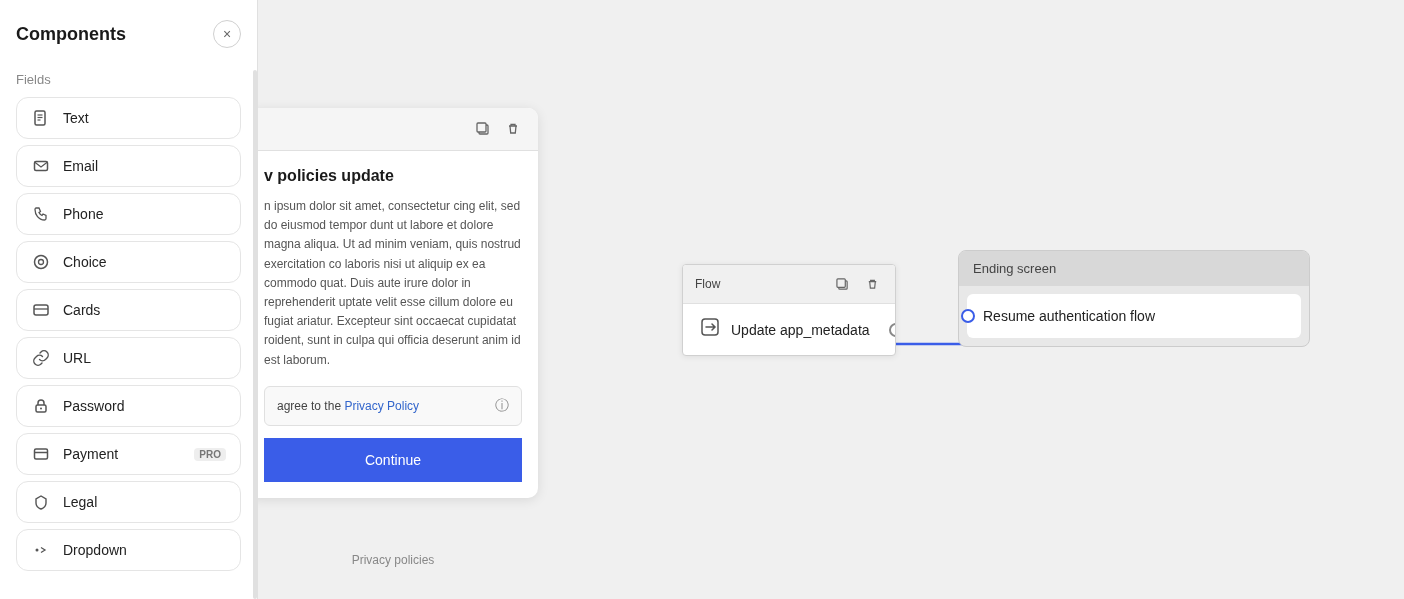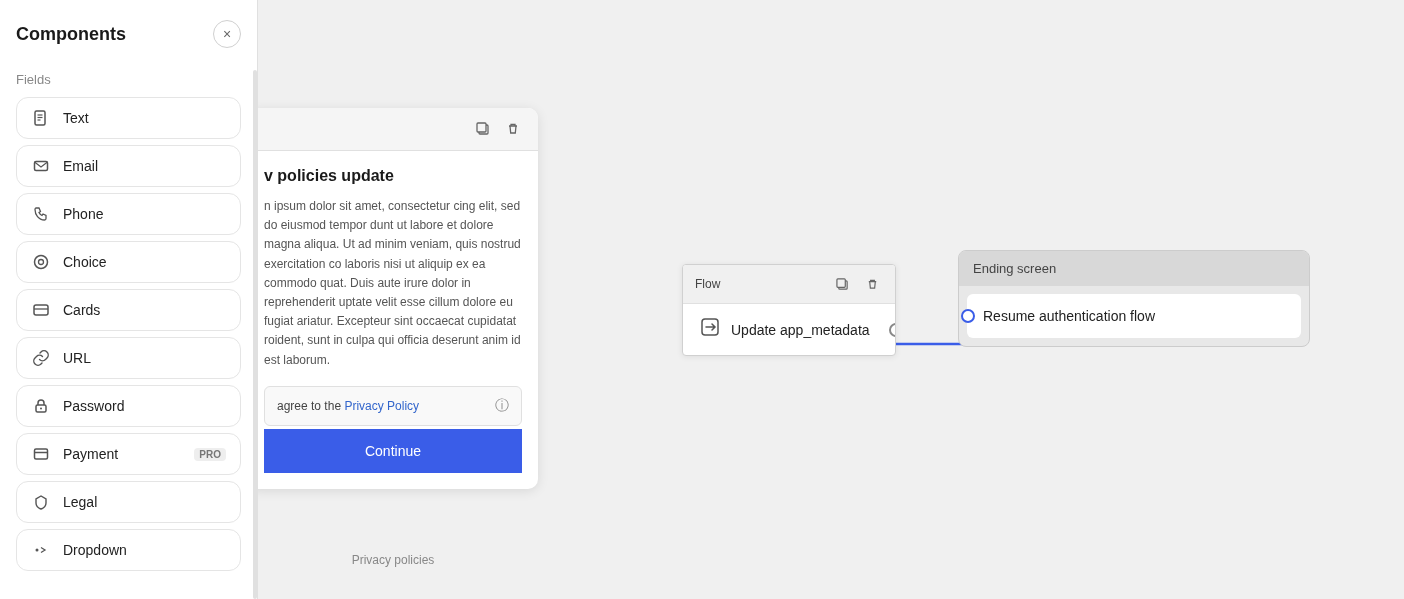--- a/index.html
+++ b/index.html
@@ -149,21 +149,21 @@
       margin-bottom: 16px;
     }
     .privacy-checkbox-row {
       display: flex;
       align-items: center;
       gap: 23px;
       background: #f9f9f9;
       border: 1px solid #e0e0e0;
       border-radius: 6px;
       padding: 10px 12px;
-      margin-bottom: 3px;
+      margin-bottom: 12px;
     }
     .privacy-text {
       font-size: 12px;
       color: #444;
       flex: 1;
     }
     .privacy-link {
       color: #3366cc;
       text-decoration: none;
     }

